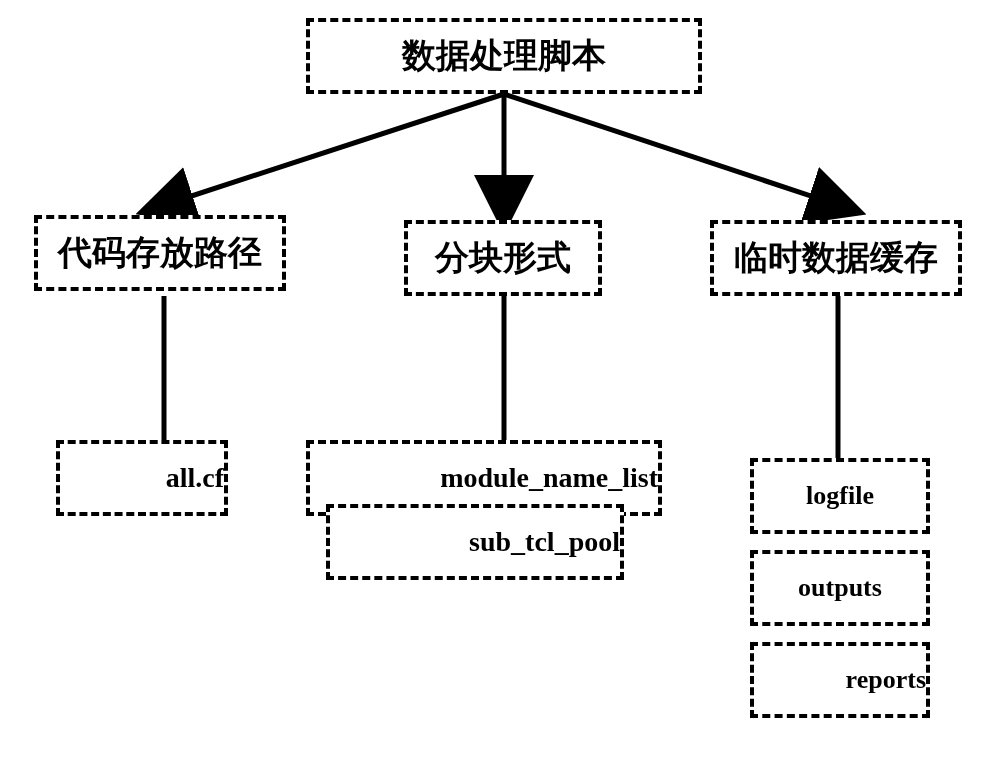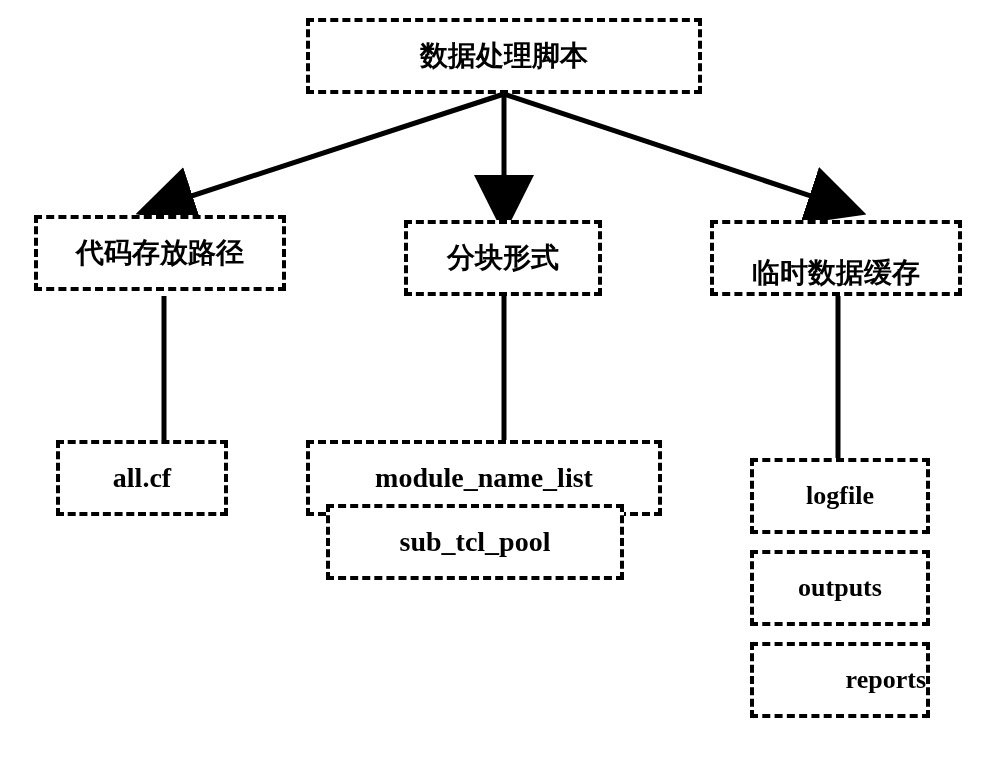--- a/index.html
+++ b/index.html
@@ -12,22 +12,22 @@
     }
     .dashed-box {
       position: absolute;
       border: 4px dashed #000;
       display: flex;
       align-items: center;
       justify-content: center;
       font-weight: bold;
       background: #fff;
     }
-    .chinese { font-size: 28px; }
-    .english { font-size: 28px; font-family: "Times New Roman", serif; }
+    .chinese { font-size: 34px; }
+    .english { font-size: 28px; font-family: "Times New Roman", serif; justify-content: flex-end; }
     .english-sm { font-size: 26px; font-family: "Times New Roman", serif; }
     svg.connector {
       position: absolute;
       overflow: visible;
     }
   </style>
 </head>
 <body>
 
 <div class="dashed-box chinese" style="left:306px; top:18px; width:396px; height:76px;">
@@ -49,21 +49,21 @@
 </svg>
 
 <div class="dashed-box chinese" style="left:34px; top:215px; width:252px; height:76px;">
   <span>代码存放路径</span>
 </div>
 
 <div class="dashed-box chinese" style="left:404px; top:220px; width:198px; height:76px;text-align:right;">
   <span>分块形式</span>
 </div>
 
-<div class="dashed-box chinese" style="left:710px; top:220px; width:252px; height:76px;align-items:flex-end;">
+<div class="dashed-box chinese" style="left:710px; top:220px; width:252px; height:76px;">
   <span>临时数据缓存</span>
 </div>
 
 <svg class="connector" style="left:0; top:0; width:1000px; height:770px;">
   <line x1="164" y1="296" x2="164" y2="440" stroke="#000" stroke-width="5"></line>
 </svg>
 
 <svg class="connector" style="left:0; top:0; width:1000px; height:770px;">
   <line x1="504" y1="296" x2="504" y2="440" stroke="#000" stroke-width="5"></line>
 </svg>

